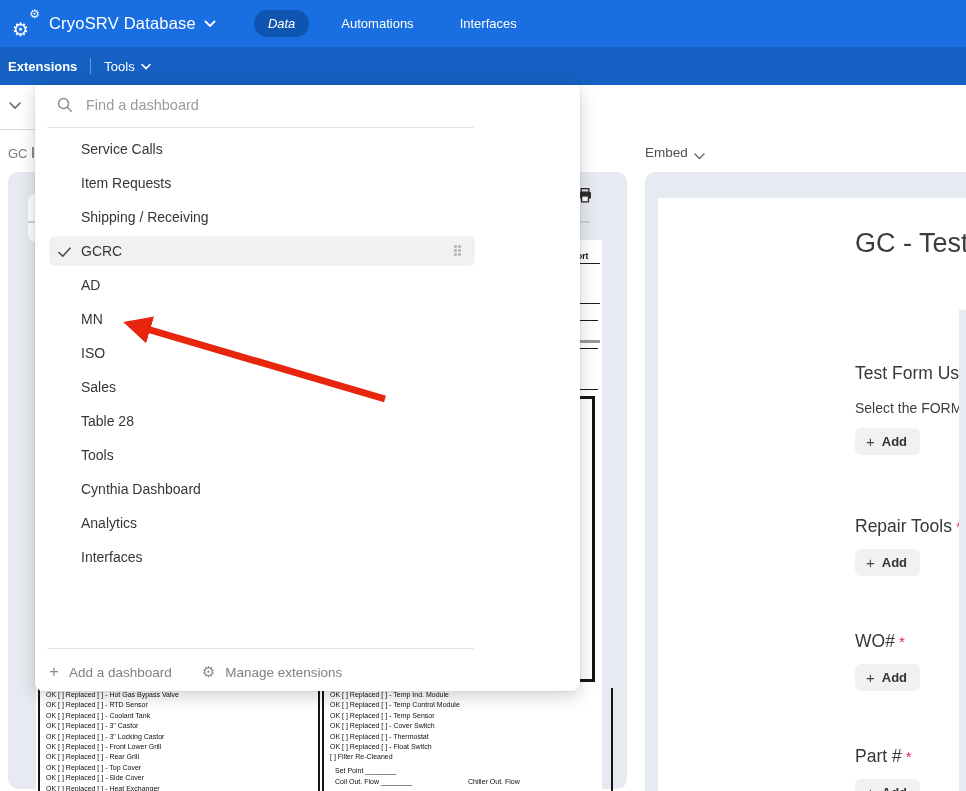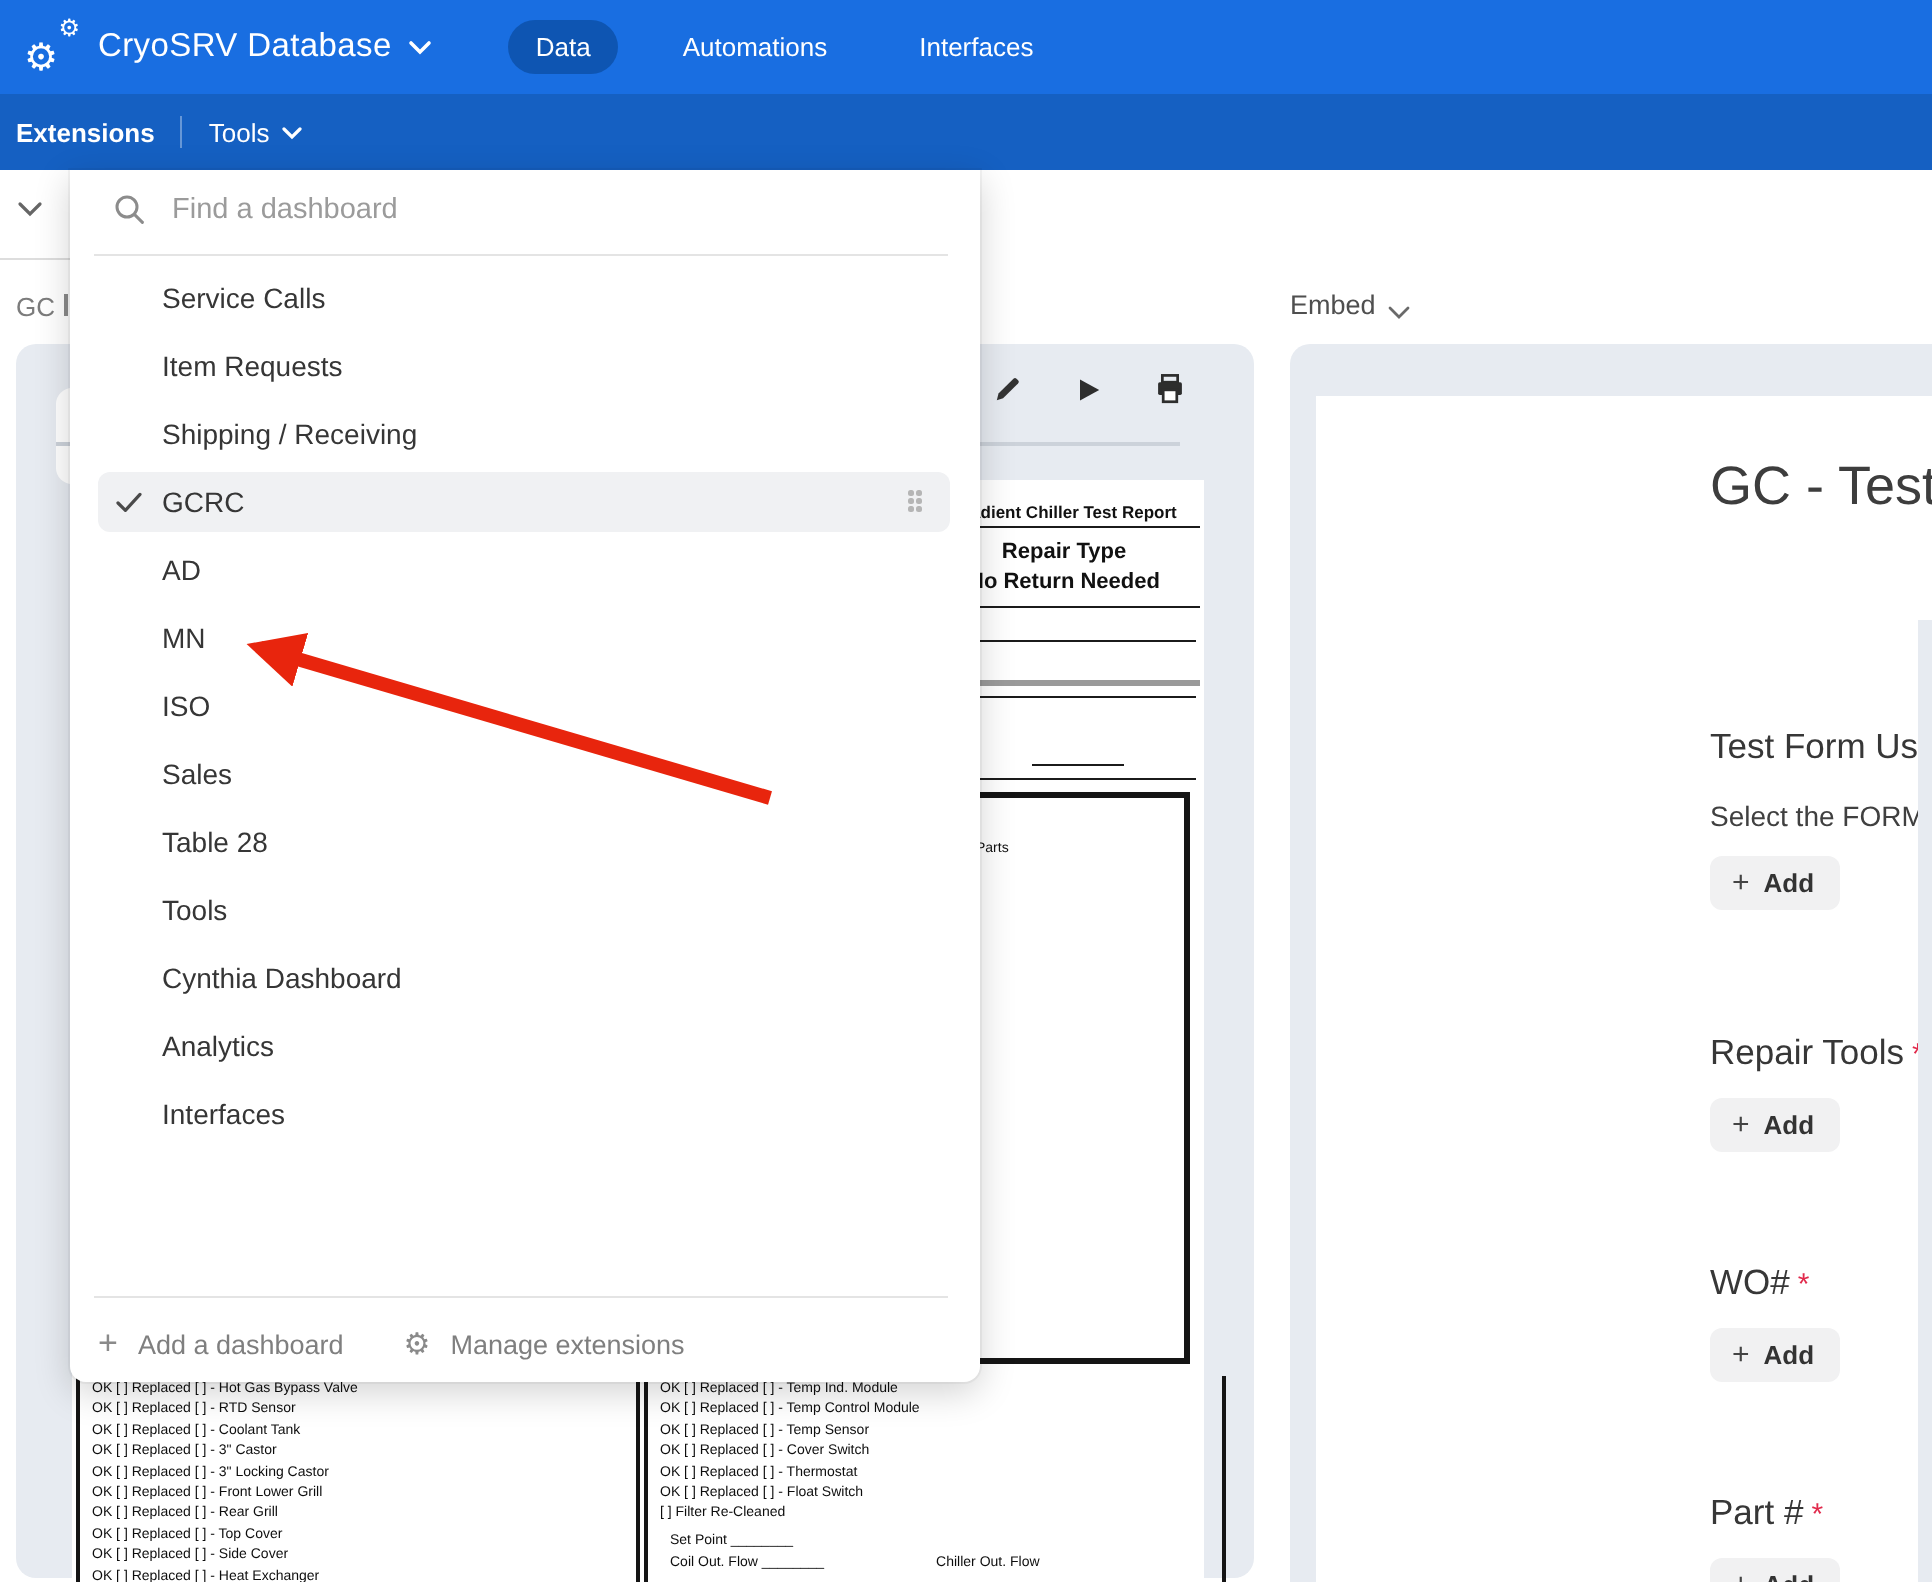--- a/index.html
+++ b/index.html
@@ -11,21 +11,21 @@
   
   .topbar { position:absolute; left:0; top:0; width:966px; height:47px; background:#196ee1;
             display:flex; align-items:center; padding-left:12px; color:#fff; }
   .app-icon { position:relative; width:28px; height:26px; flex:0 0 auto; }
   .app-icon .gear-big  { position:absolute; left:0; bottom:-2px; font-size:19px; line-height:1; }
   .app-icon .gear-small{ position:absolute; right:0; top:-3px; font-size:12px; line-height:1; }
   .app-title { font-size:16.5px; font-weight:400; margin-left:9px; letter-spacing:.2px; }
   .tb-chevron { margin-left:8px; display:inline-flex; }
   .tb-tabs { display:flex; align-items:center; margin-left:38px; }
   .tb-tab { font-size:13px; color:#fff; padding:6px 14px; border-radius:15px; cursor:default; }
-  .tb-tab.active { background:#0e55b2; font-weight:400; }
+  .tb-tab.active { background:#0e55b2; font-weight:400;font-style:italic; }
   .tb-tab + .tb-tab { margin-left:18px;text-align:right; }
 
   
   .subbar { position:absolute; left:0; top:47px; width:966px; height:38px; background:#1560c2;
             display:flex; align-items:center; padding-left:8px; color:#fff; }
   .subbar .ext { font-size:13px; font-weight:700; }
   .subbar .vdiv { width:1px; height:16px; background:rgba(255,255,255,.35); margin:0 13px; }
   .subbar .tools { font-size:13px; display:inline-flex; align-items:center; gap:6px; }
 
   
@@ -71,21 +71,21 @@
   .field:nth-of-type(4){ top:746px; }
   .field .flabel { font-size:17.5px; color:#373737; }
   .field .req { color:#e12a4c; margin-left:4px; font-size:15px; }
   .field .sub { margin-top:16px; font-size:14px; color:#404040; }
   .addbtn { margin-top:12px; display:inline-flex; align-items:center; gap:7px; background:#f1f1f2;
             border:none; border-radius:6px; padding:6px 13px 6px 11px; font-size:13px; font-weight:700;
             color:#333; font-family:"Liberation Sans", sans-serif; cursor:pointer; }
   .addbtn .plus { font-size:15px; font-weight:400; color:#444; line-height:1; }
 
   
-  .dropdown { left:35px; top:85px; width:455px; height:606px; background:#fff;
+  .dropdown { left:35px; top:85px; width:545px; height:606px; background:#fff;
               border-radius:0 0 8px 8px; box-shadow:0 5px 18px rgba(0,0,0,.18), 0 0 0 1px rgba(0,0,0,.04); }
   .dd-search { position:absolute; left:22px; top:12px; display:flex; align-items:center; gap:13px; }
   .dd-placeholder { font-size:14.5px; color:#9b9b9b; }
   .dd-divider { position:absolute; left:12px; width:427px; height:1px; background:#e4e4e4; }
   .dd-div-top { top:42px; }
   .dd-div-bottom { top:563px; }
   .dd-list { position:absolute; left:0; top:47px; width:455px; }
   .dd-item { position:relative; height:34px; display:flex; align-items:center; }
   .dd-item .dd-label { margin-left:46px; font-size:14px; font-weight:500; color:#363636; }
   .dd-item.selected::before { content:""; position:absolute; left:14px; right:15px; top:2px; bottom:2px;

